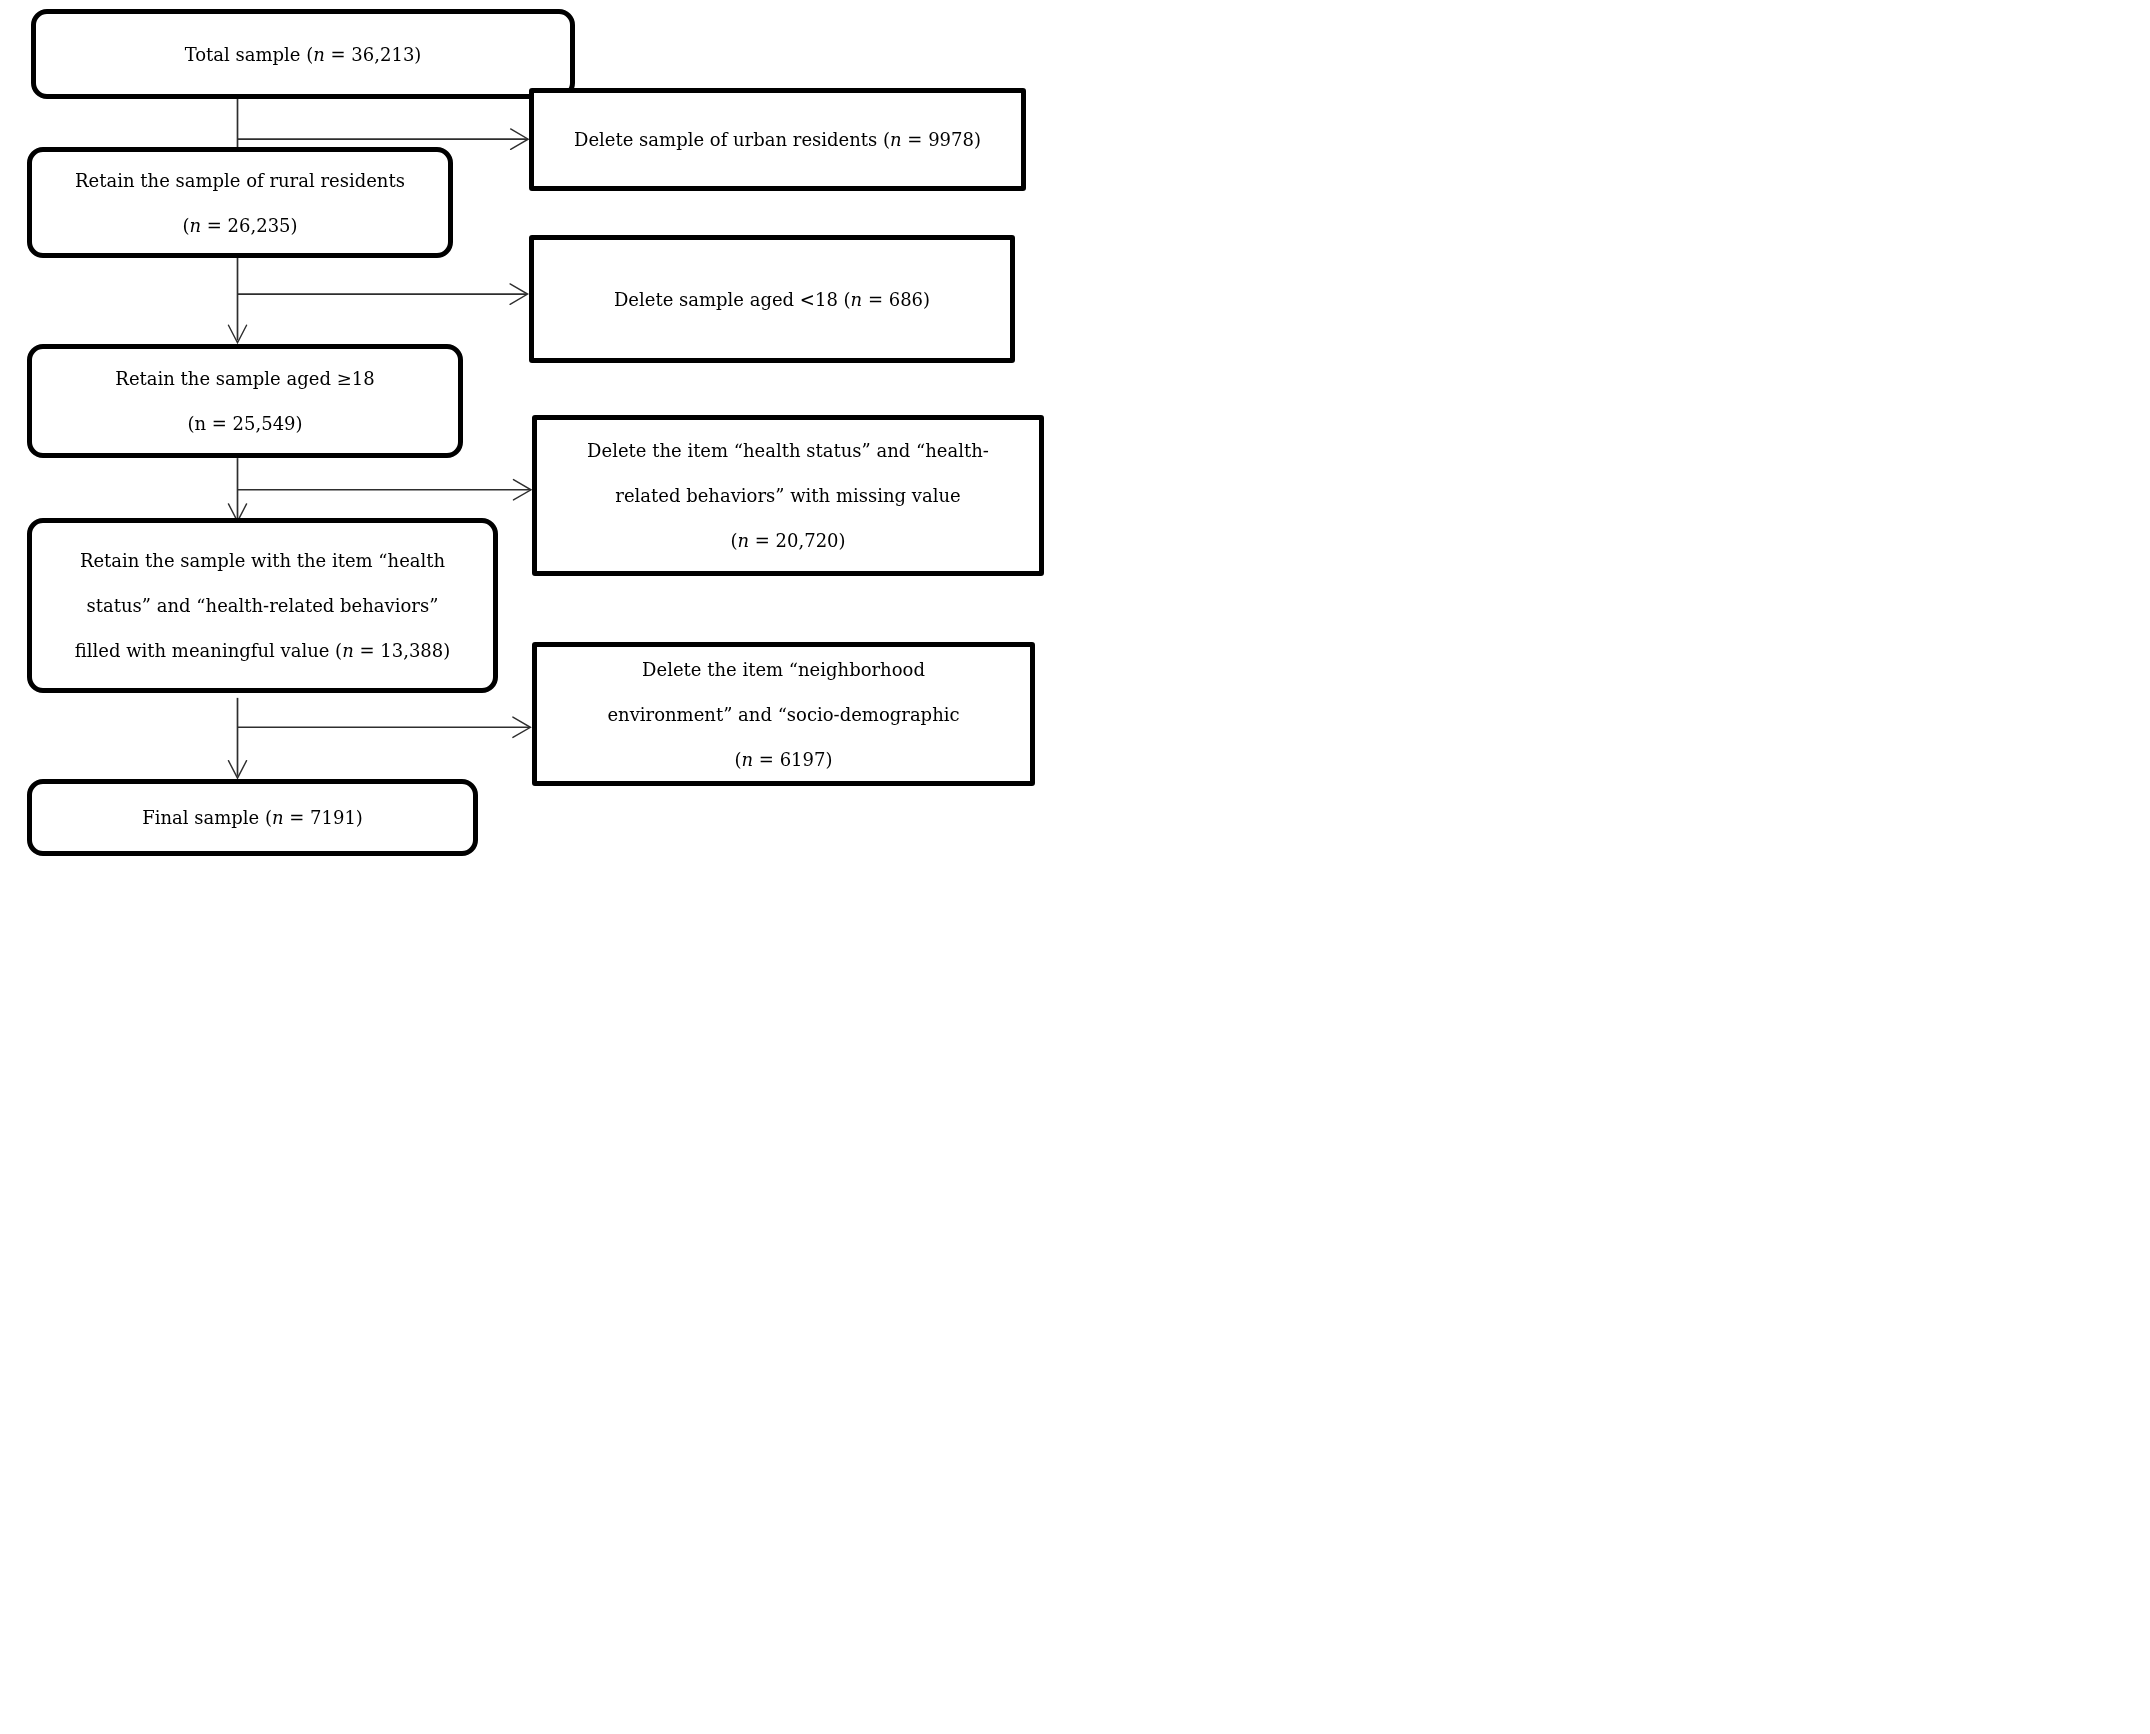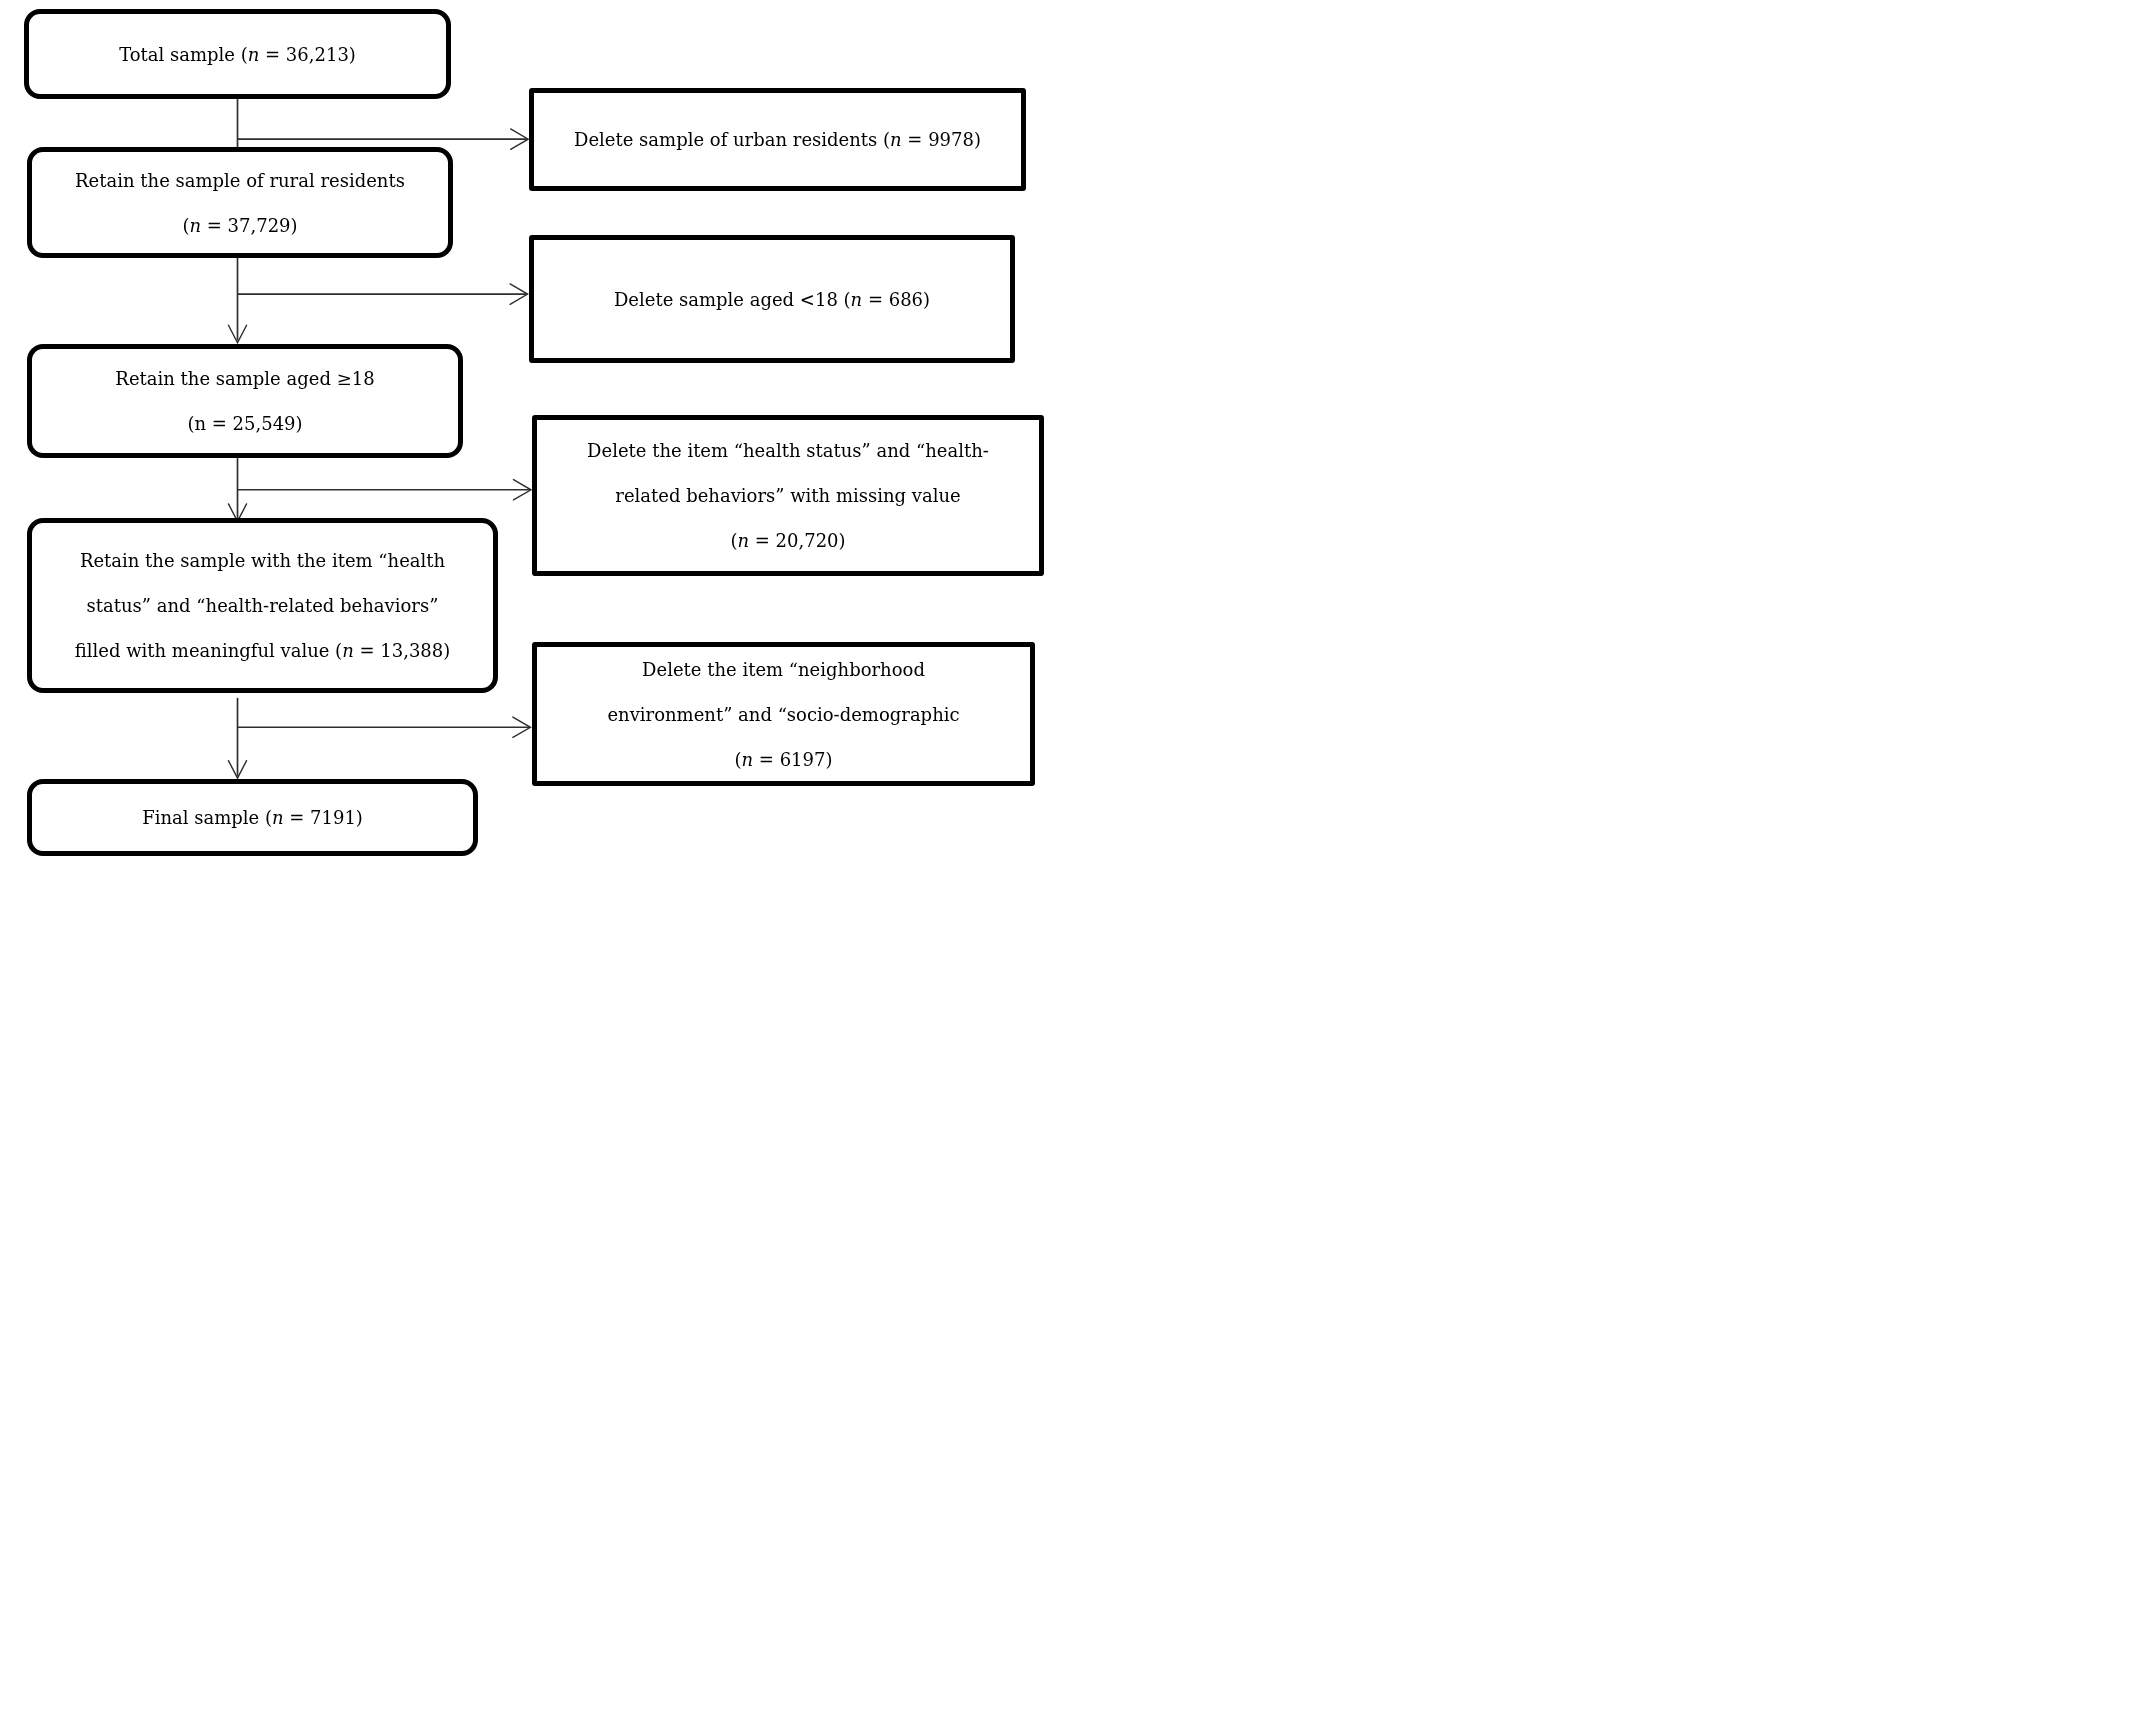--- a/index.html
+++ b/index.html
@@ -55,36 +55,36 @@
     <line class="wire" x1="420" y1="866" x2="938" y2="866"></line>
     <path class="head" d="M908,848 L939,866 L908,884"></path>
 
     <line class="wire" x1="420" y1="1234" x2="420" y2="1372"></line>
     <path class="head" d="M404,1345 L420,1376 L436,1345"></path>
 
     <line class="wire" x1="420" y1="1286" x2="937" y2="1286"></line>
     <path class="head" d="M907,1268 L938,1286 L907,1304"></path>
   </svg>
 
-  <div class="box rl" style="left:24px;top:9px;width:427px;height:90px">
+  <div class="box rl" style="left:31px;top:9px;width:544px;height:90px">
     <div class="txt">
         <div class="line"><span>Total sample (</span><span class="it">n</span><span> = 36,213)</span></div>
       </div>
   </div>
 
   <div class="box rr" style="left:529px;top:88px;width:497px;height:103px">
     <div class="txt">
         <div class="line"><span>Delete sample of urban residents (</span><span class="it">n</span><span> = 9978)</span></div>
       </div>
   </div>
 
   <div class="box rl" style="left:27px;top:147px;width:426px;height:111px">
     <div class="txt">
         <div class="line"><span>Retain the sample of rural residents</span></div>
-        <div class="line"><span>(</span><span class="it">n</span><span> = 37,729)</span></div>
+        <div class="line"><span>(</span><span class="it">n</span><span> = 26,235)</span></div>
       </div>
   </div>
 
   <div class="box rr" style="left:529px;top:235px;width:486px;height:128px">
     <div class="txt">
         <div class="line"><span>Delete sample aged &lt;18 (</span><span class="it">n</span><span> = 686)</span></div>
       </div>
   </div>
 
   <div class="box rl" style="left:27px;top:344px;width:436px;height:114px">

